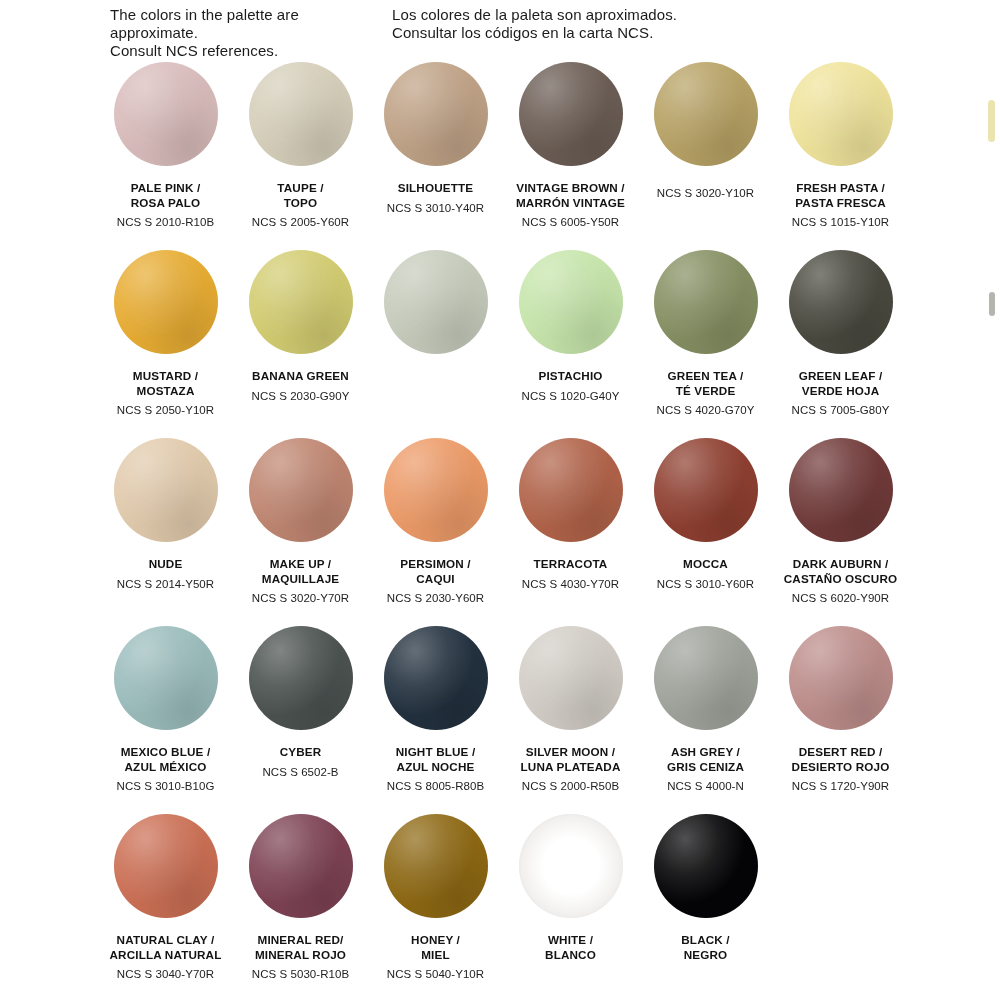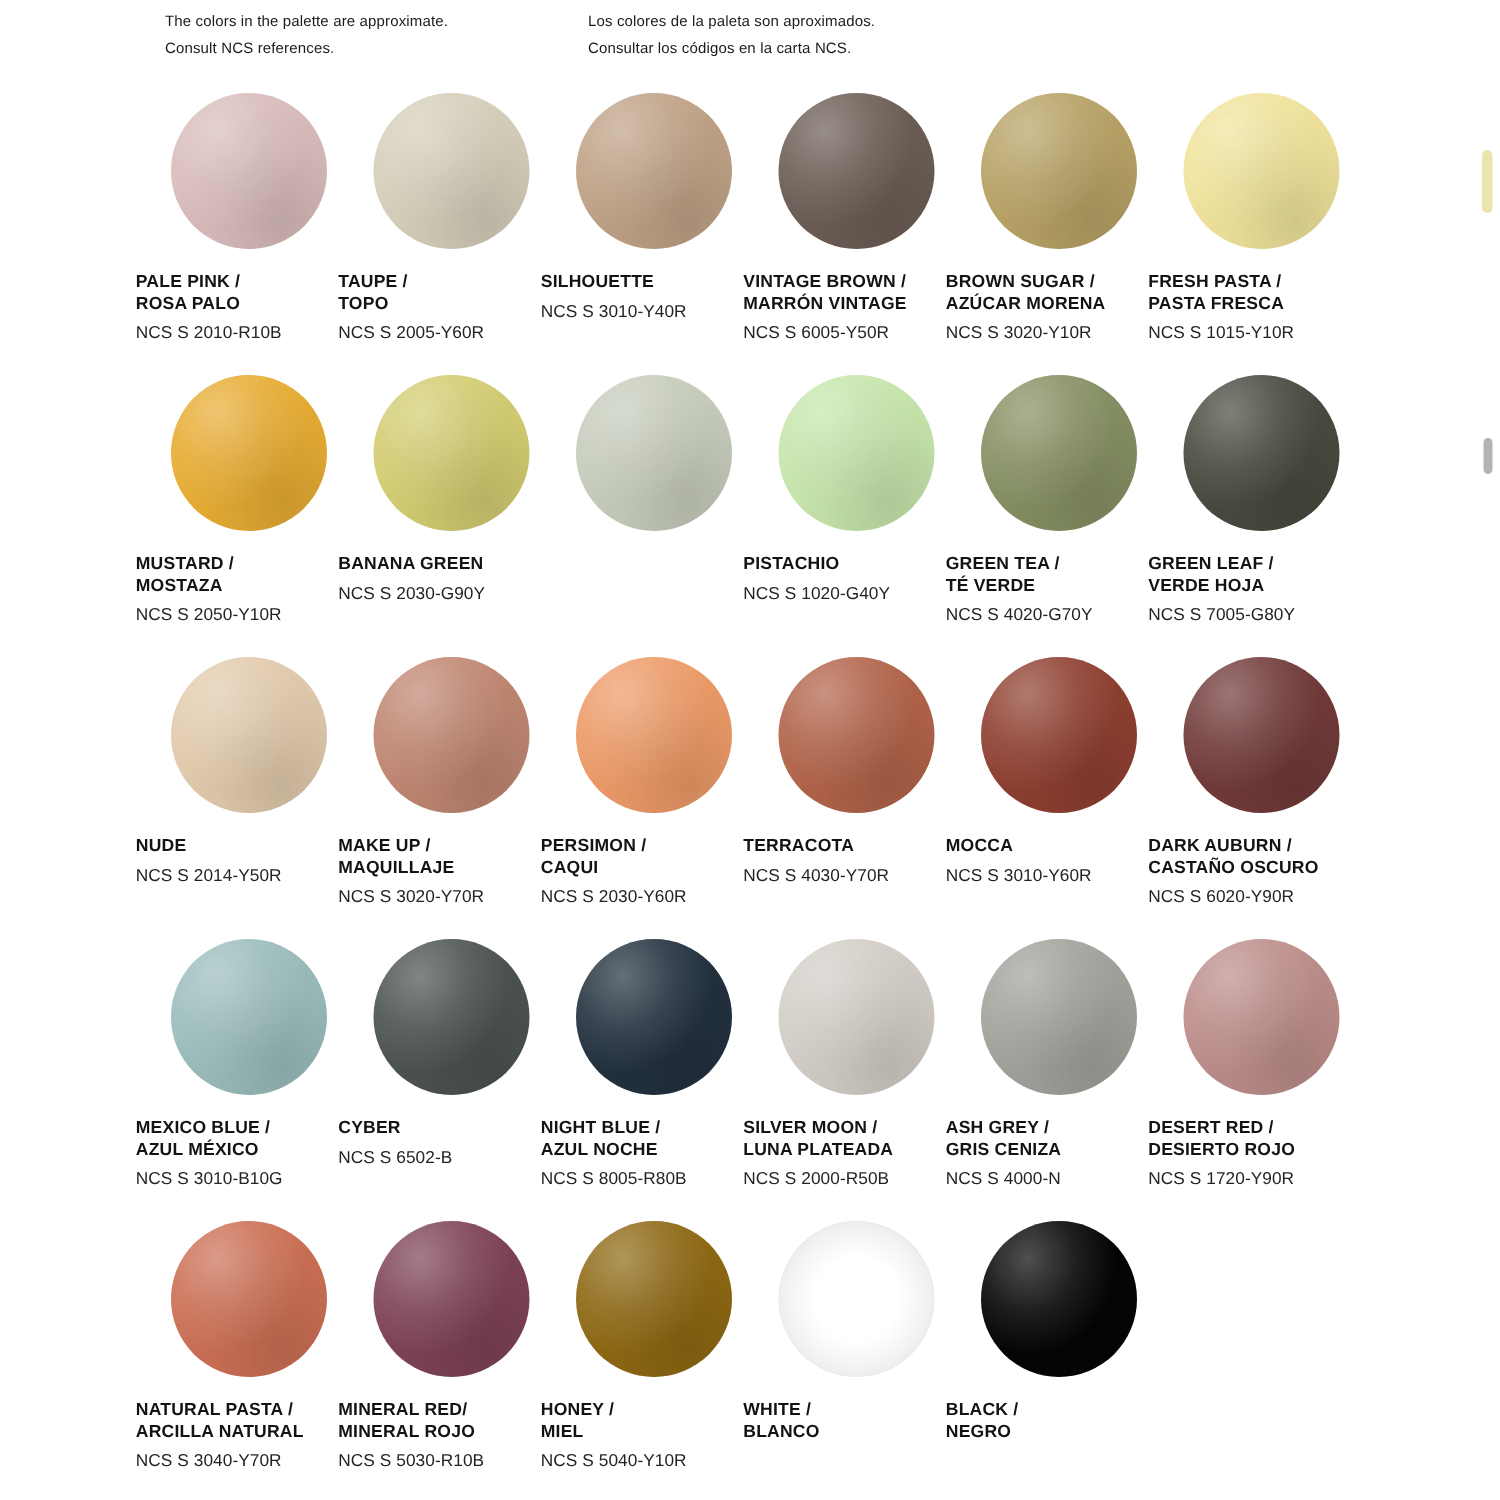--- a/index.html
+++ b/index.html
@@ -19,21 +19,21 @@
   
   #header-notes {
     position: absolute;
     top: 6px;
     left: 0;
     width: 1000px;
     height: 44px;
     display: flex;
   }
   .note {
-    font-size: 10px;
+    font-size: 15px;
     line-height: 18px;
     color: #1b1b1b;
     letter-spacing: 0.1px;
     white-space: pre-line;
   }
   #note-en { position: absolute; left: 110px; top: 0; width: 280px; }
   #note-es { position: absolute; left: 392px; top: 0; width: 300px; }
 
   
   #palette-grid {
@@ -91,20 +91,21 @@
   .blob.is-white {
     box-shadow: inset 0 0 0 1px rgba(0,0,0,0.05);
   }
   .blob.is-white .gloss {
     background:
       radial-gradient(ellipse at 50% 50%, rgba(255,255,255,1) 38%, rgba(240,238,236,0.85) 66%, rgba(221,218,215,0.9) 88%, rgba(205,201,198,0.75) 100%);
   }
 
   .labels {
     margin-top: 11px;
+    text-align: center;
     width: 150px;
   }
   .name {
     font-size: 11.7px;
     font-weight: bold;
     line-height: 14.5px;
     letter-spacing: 0.15px;
     color: #131313;
     white-space: pre-line;
   }
@@ -184,22 +185,20 @@
         <div class="code">NCS S 6005-Y50R</div>
       </div>
     </div>
     <div class="swatch-cell">
       <div class="blob-wrap">
         <div class="blob" style="background: rgb(184, 163, 102);">
           <span class="gloss"></span>
         </div>
       </div>
       <div class="labels">
-        <div class="name">BROWN SUGAR /
-AZÚCAR MORENA</div>
         <div class="code">NCS S 3020-Y10R</div>
       </div>
     </div>
     <div class="swatch-cell">
       <div class="blob-wrap">
         <div class="blob" style="background: rgb(240, 228, 156);">
           <span class="gloss"></span>
         </div>
       </div>
       <div class="labels">
@@ -413,21 +412,21 @@
         <div class="code">NCS S 1720-Y90R</div>
       </div>
     </div>
     <div class="swatch-cell">
       <div class="blob-wrap">
         <div class="blob" style="background: rgb(204, 112, 85);">
           <span class="gloss"></span>
         </div>
       </div>
       <div class="labels">
-        <div class="name">NATURAL PASTA /
+        <div class="name">NATURAL CLAY /
 ARCILLA NATURAL</div>
         <div class="code">NCS S 3040-Y70R</div>
       </div>
     </div>
     <div class="swatch-cell">
       <div class="blob-wrap">
         <div class="blob" style="background: rgb(126, 67, 85);">
           <span class="gloss"></span>
         </div>
       </div>

